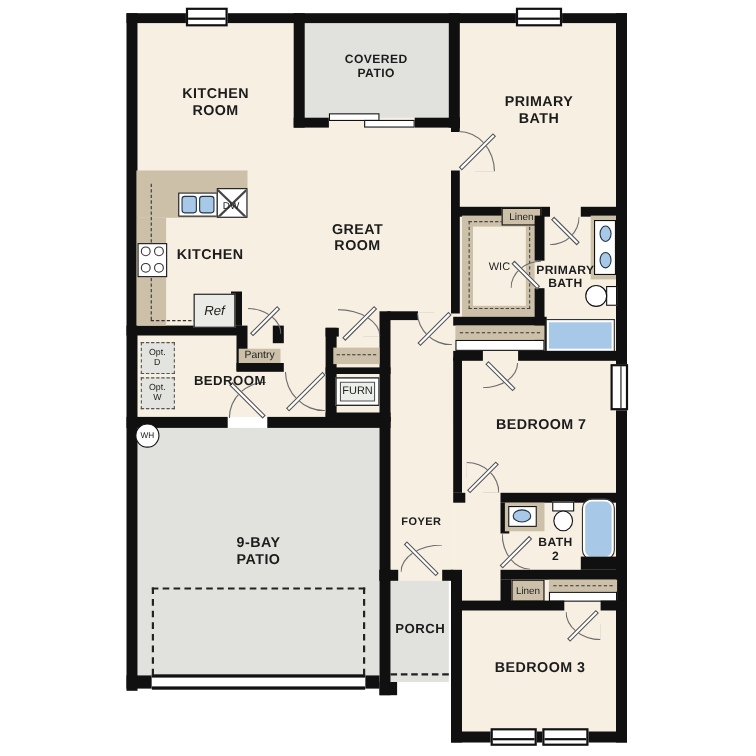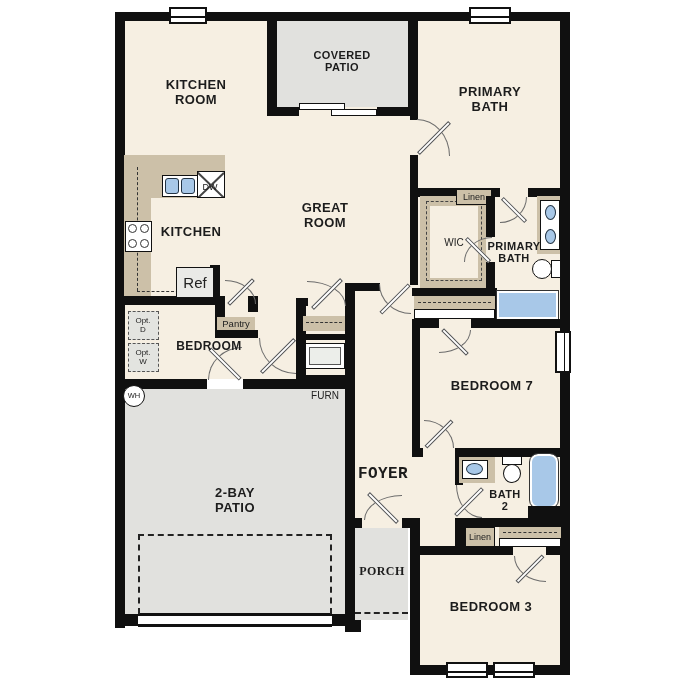--- a/index.html
+++ b/index.html
@@ -261,51 +261,51 @@
   <div class="lbl" style="left:514px;top:252px;font-size:11px;">
       <span>PRIMARY</span>
       <span>BATH</span>
     </div>
   <div class="lbl" style="left:209px;top:347px;font-size:12px;">
       <span>BEDROOM</span>
     </div>
   <div class="lbl" style="left:492px;top:386px;font-size:13px;">
       <span>BEDROOM 7</span>
     </div>
-  <div class="lbl" style="left:383px;top:475px;font-size:16px;font-family:Liberation Mono, monospace;">
+  <div class="lbl" style="left:383px;top:475px;font-size:10px;">
       <span>FOYER</span>
     </div>
   <div class="lbl" style="left:505px;top:500px;font-size:11px;">
       <span>BATH</span>
       <span>2</span>
     </div>
   <div class="lbl" style="left:235px;top:501px;font-size:13px;">
-      <span>2-BAY</span>
+      <span>9-BAY</span>
       <span>PATIO</span>
     </div>
-  <div class="lbl" style="left:382px;top:572px;font-size:12px;font-family:Liberation Serif, serif;">
+  <div class="lbl" style="left:382px;top:572px;font-size:12px;">
       <span>PORCH</span>
     </div>
   <div class="lbl" style="left:491px;top:607px;font-size:13px;">
       <span>BEDROOM 3</span>
     </div>
 
   <div class="lbl sm" style="left:474px;top:197px;font-size:9px;">
       <span>Linen</span>
     </div>
   <div class="lbl sm" style="left:480px;top:537px;font-size:9px;">
       <span>Linen</span>
     </div>
   <div class="lbl sm" style="left:236px;top:324px;font-size:9.5px;">
       <span>Pantry</span>
     </div>
-  <div class="lbl sm" style="left:325px;top:356px;font-size:10px;margin-top:40px;">
+  <div class="lbl sm" style="left:325px;top:356px;font-size:10px;">
       <span>FURN</span>
     </div>
-  <div class="lbl sm" style="left:195px;top:283px;font-size:15px;">
+  <div class="lbl sm" style="left:195px;top:283px;font-size:12px;font-style:italic;">
       <span>Ref</span>
     </div>
   <div class="lbl sm" style="left:210px;top:187px;font-size:9px;">
       <span>DW</span>
     </div>
   <div class="lbl sm" style="left:134px;top:396px;font-size:7.5px;">
       <span>WH</span>
     </div>
   <div class="lbl sm" style="left:143px;top:325px;font-size:8px;line-height:1.15;">
       <span>Opt.</span>

